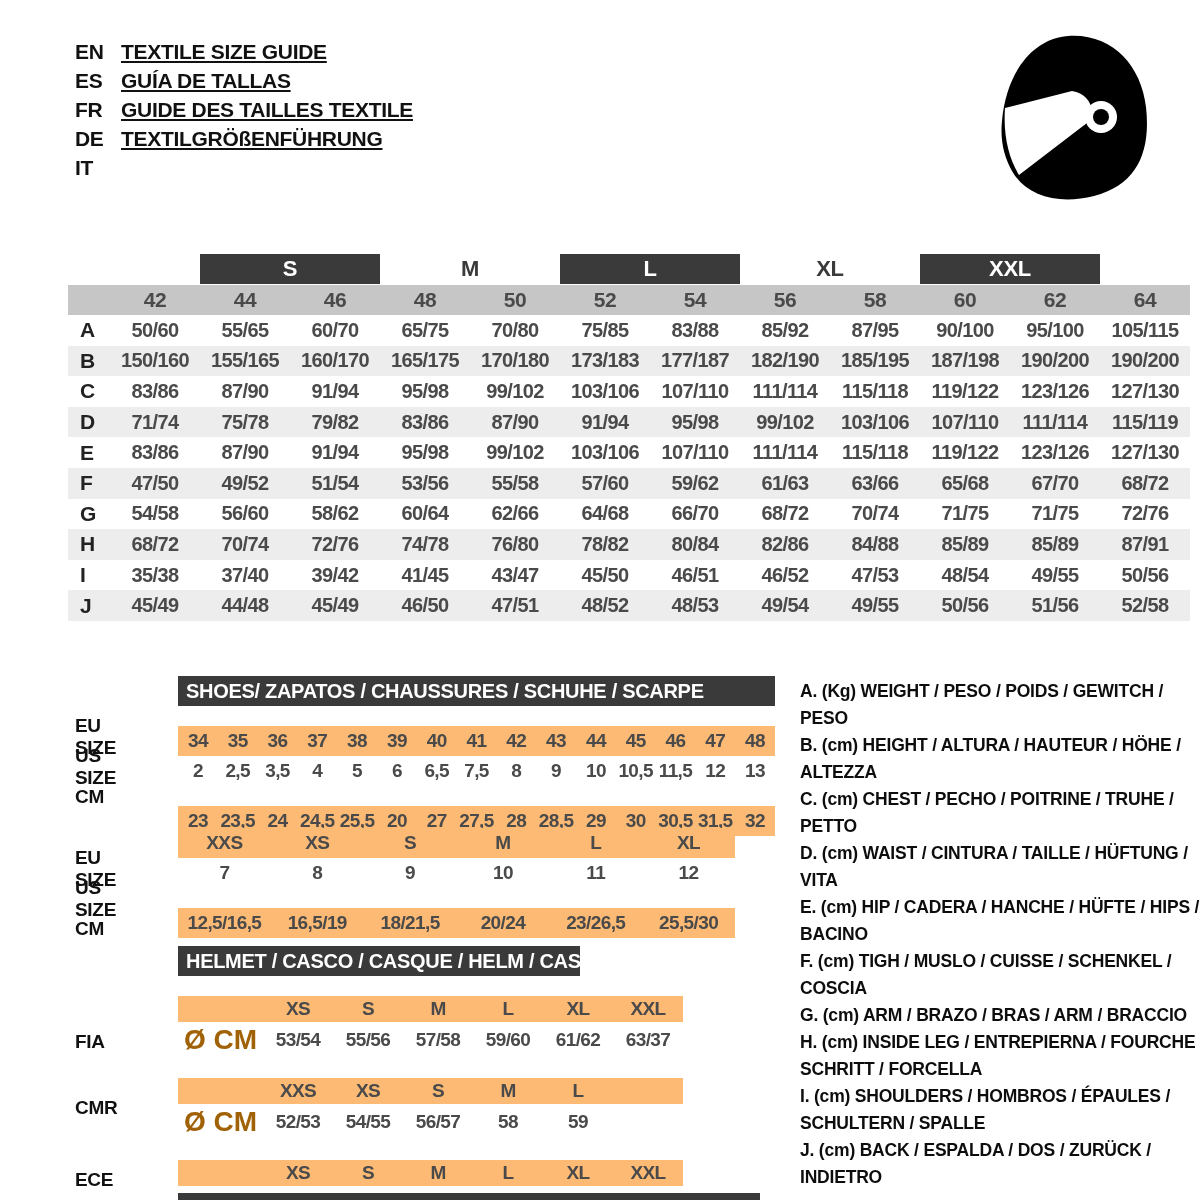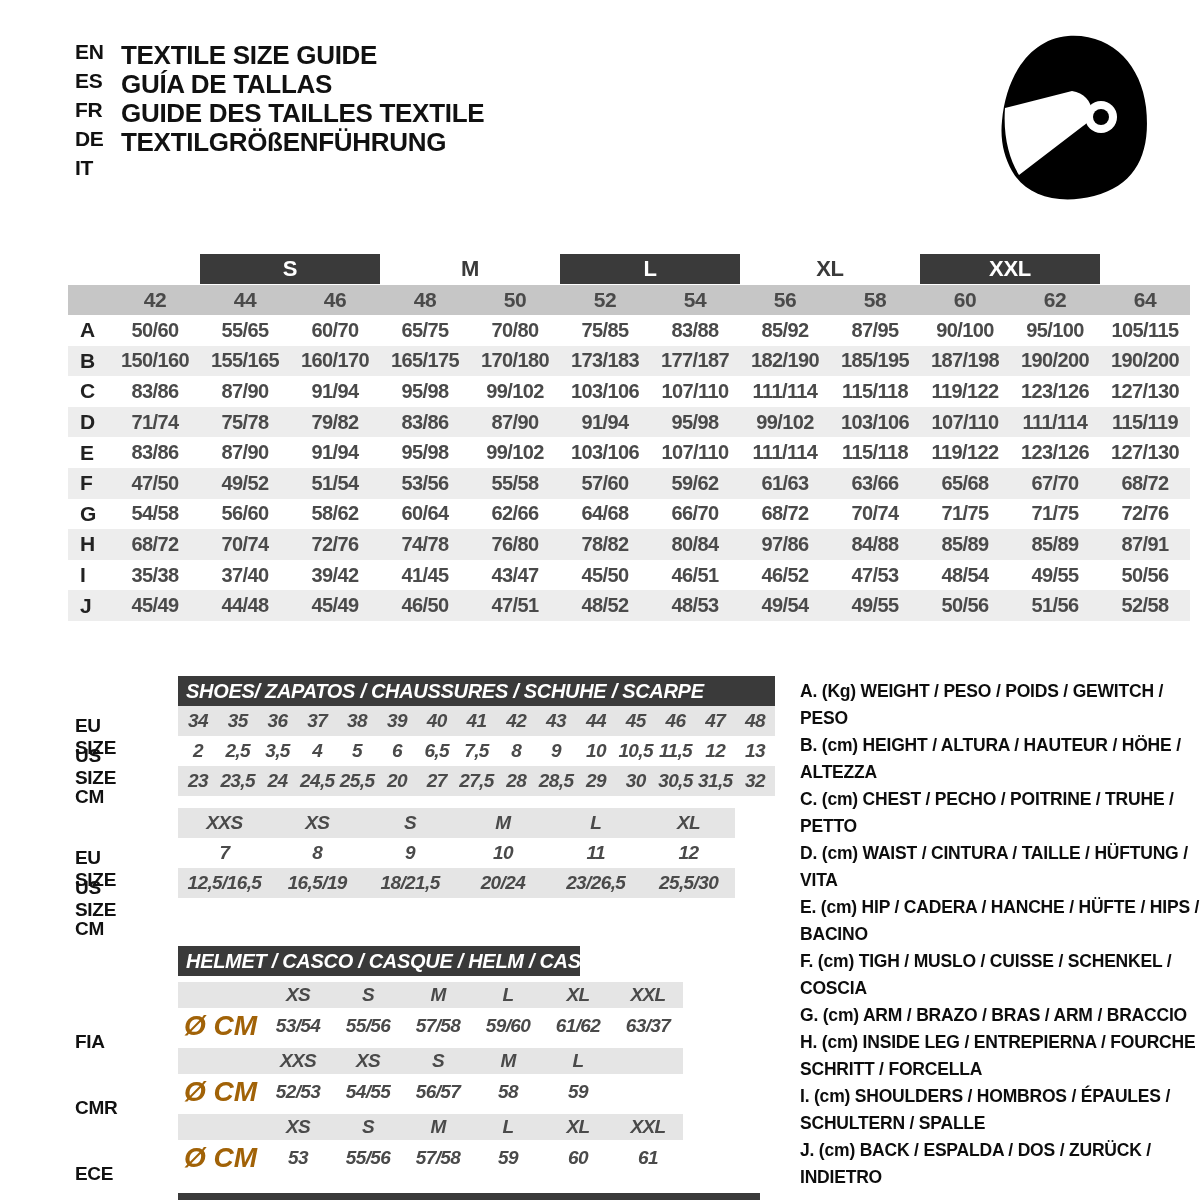--- a/index.html
+++ b/index.html
@@ -3,21 +3,21 @@
 <meta charset="utf-8">
 <style>
   html,body{margin:0;padding:0;background:#fff;}
   .page{position:relative;width:1200px;height:1200px;background:#ffffff;overflow:hidden;
         font-family:"Liberation Sans",sans-serif;font-weight:bold;color:#111;}
 
   
   .lang-block{position:absolute;left:75px;top:40px;}
   .lang-row{display:flex;height:29px;}
   .lang-code{width:46px;font-size:21px;letter-spacing:-0.3px;}
-  .lang-title{font-size:26px;letter-spacing:-0.3px;}
+  .lang-title{font-size:21px;letter-spacing:-0.3px;text-decoration:underline;}
 
   
   .helmet-icon{position:absolute;left:982px;top:28px;width:168px;height:178px;}
 
   
   .main-table{position:absolute;left:68px;top:254px;width:1122px;}
   .grp-row,.num-row,.trow{display:grid;grid-template-columns:42px repeat(12,1fr);}
   .grp-row{height:30px;}
   .grp{display:flex;align-items:center;justify-content:center;font-size:22px;color:#3a3a3a;letter-spacing:-0.3px;}
   .grp.box{background:#3a3a3a;color:#fff;}
@@ -25,25 +25,25 @@
   .num{display:flex;align-items:center;justify-content:center;font-size:21px;color:#4a4a4a;letter-spacing:-0.5px;}
   .trow{height:30.6px;}
   .trow.stripe{background:#ededed;}
   .rlabel{display:flex;align-items:center;padding-left:12px;font-size:21px;color:#222;}
   .tcell{display:flex;align-items:center;justify-content:center;font-size:20px;color:#4a4a4a;letter-spacing:-0.6px;}
 
   
   .sec{position:absolute;left:75px;}
   .side-label{position:absolute;left:0;height:30px;display:flex;align-items:center;
               font-size:19px;letter-spacing:-0.3px;color:#111;margin-top:16px;}
-  .sec-table{position:absolute;left:103px;top:0;font-style:italic;}
+  .sec-table{position:absolute;left:103px;top:0;}
   .bar{background:#3a3a3a;color:#fff;font-size:20px;height:30px;display:flex;align-items:center;
        padding-left:8px;letter-spacing:-0.3px;white-space:nowrap;}
   .srow{display:grid;height:30px;}
-  .srow.gray{background:#e5e5e5;}
+  .srow.gray{background:#fdba74;margin-top:20px;}
   .scell{display:flex;align-items:center;justify-content:center;font-size:19px;color:#4a4a4a;letter-spacing:-0.6px;}
   .shoes-grid{grid-template-columns:repeat(15,1fr);width:597px;}
   .gloves-grid{grid-template-columns:repeat(6,1fr);width:557px;}
   .helm-grid{grid-template-columns:85px repeat(6,70px);width:505px;}
   .hgray{height:26px;}
   .hwhite{height:36px;margin-bottom:4px;}
   .hwhite .scell{justify-content:center;}
   .unit-cell{display:flex;align-items:center;justify-content:center;font-size:28px;color:#a16207;}
 
   
@@ -220,21 +220,21 @@
         </div>
         <div class="trow stripe">
           <div class="rlabel">H</div>
           <div class="tcell">68/72</div>
           <div class="tcell">70/74</div>
           <div class="tcell">72/76</div>
           <div class="tcell">74/78</div>
           <div class="tcell">76/80</div>
           <div class="tcell">78/82</div>
           <div class="tcell">80/84</div>
-          <div class="tcell">97/86</div>
+          <div class="tcell">82/86</div>
           <div class="tcell">84/88</div>
           <div class="tcell">85/89</div>
           <div class="tcell">85/89</div>
           <div class="tcell">87/91</div>
         </div>
         <div class="trow">
           <div class="rlabel">I</div>
           <div class="tcell">35/38</div>
           <div class="tcell">37/40</div>
           <div class="tcell">39/42</div>
@@ -363,21 +363,21 @@
             <div class="scell">25,5/30</div>
           </div>
         </div>
     </div>
   </section>
 
   <section class="sec" style="top:946px;">
     <div id="helmet-labels">
         <div class="side-label" style="top: 62px; height: 36px;">FIA</div>
         <div class="side-label" style="top: 128px; height: 36px;">CMR</div>
-        <div class="side-label" style="top: 194px; height: 36px;">ECE</div>
+        <div class="side-label" style="top: 200px; height: 36px;">ECE</div>
       </div>
     <div class="sec-table">
       <div class="bar" style="width:394px;">HELMET / CASCO / CASQUE / HELM / CASCO</div>
       <div id="helmet-rows" style="margin-top:6px;">
           <div class="srow helm-grid hgray gray">
             <div class="scell"></div>
             <div class="scell">XS</div>
             <div class="scell">S</div>
             <div class="scell">M</div>
             <div class="scell">L</div>

